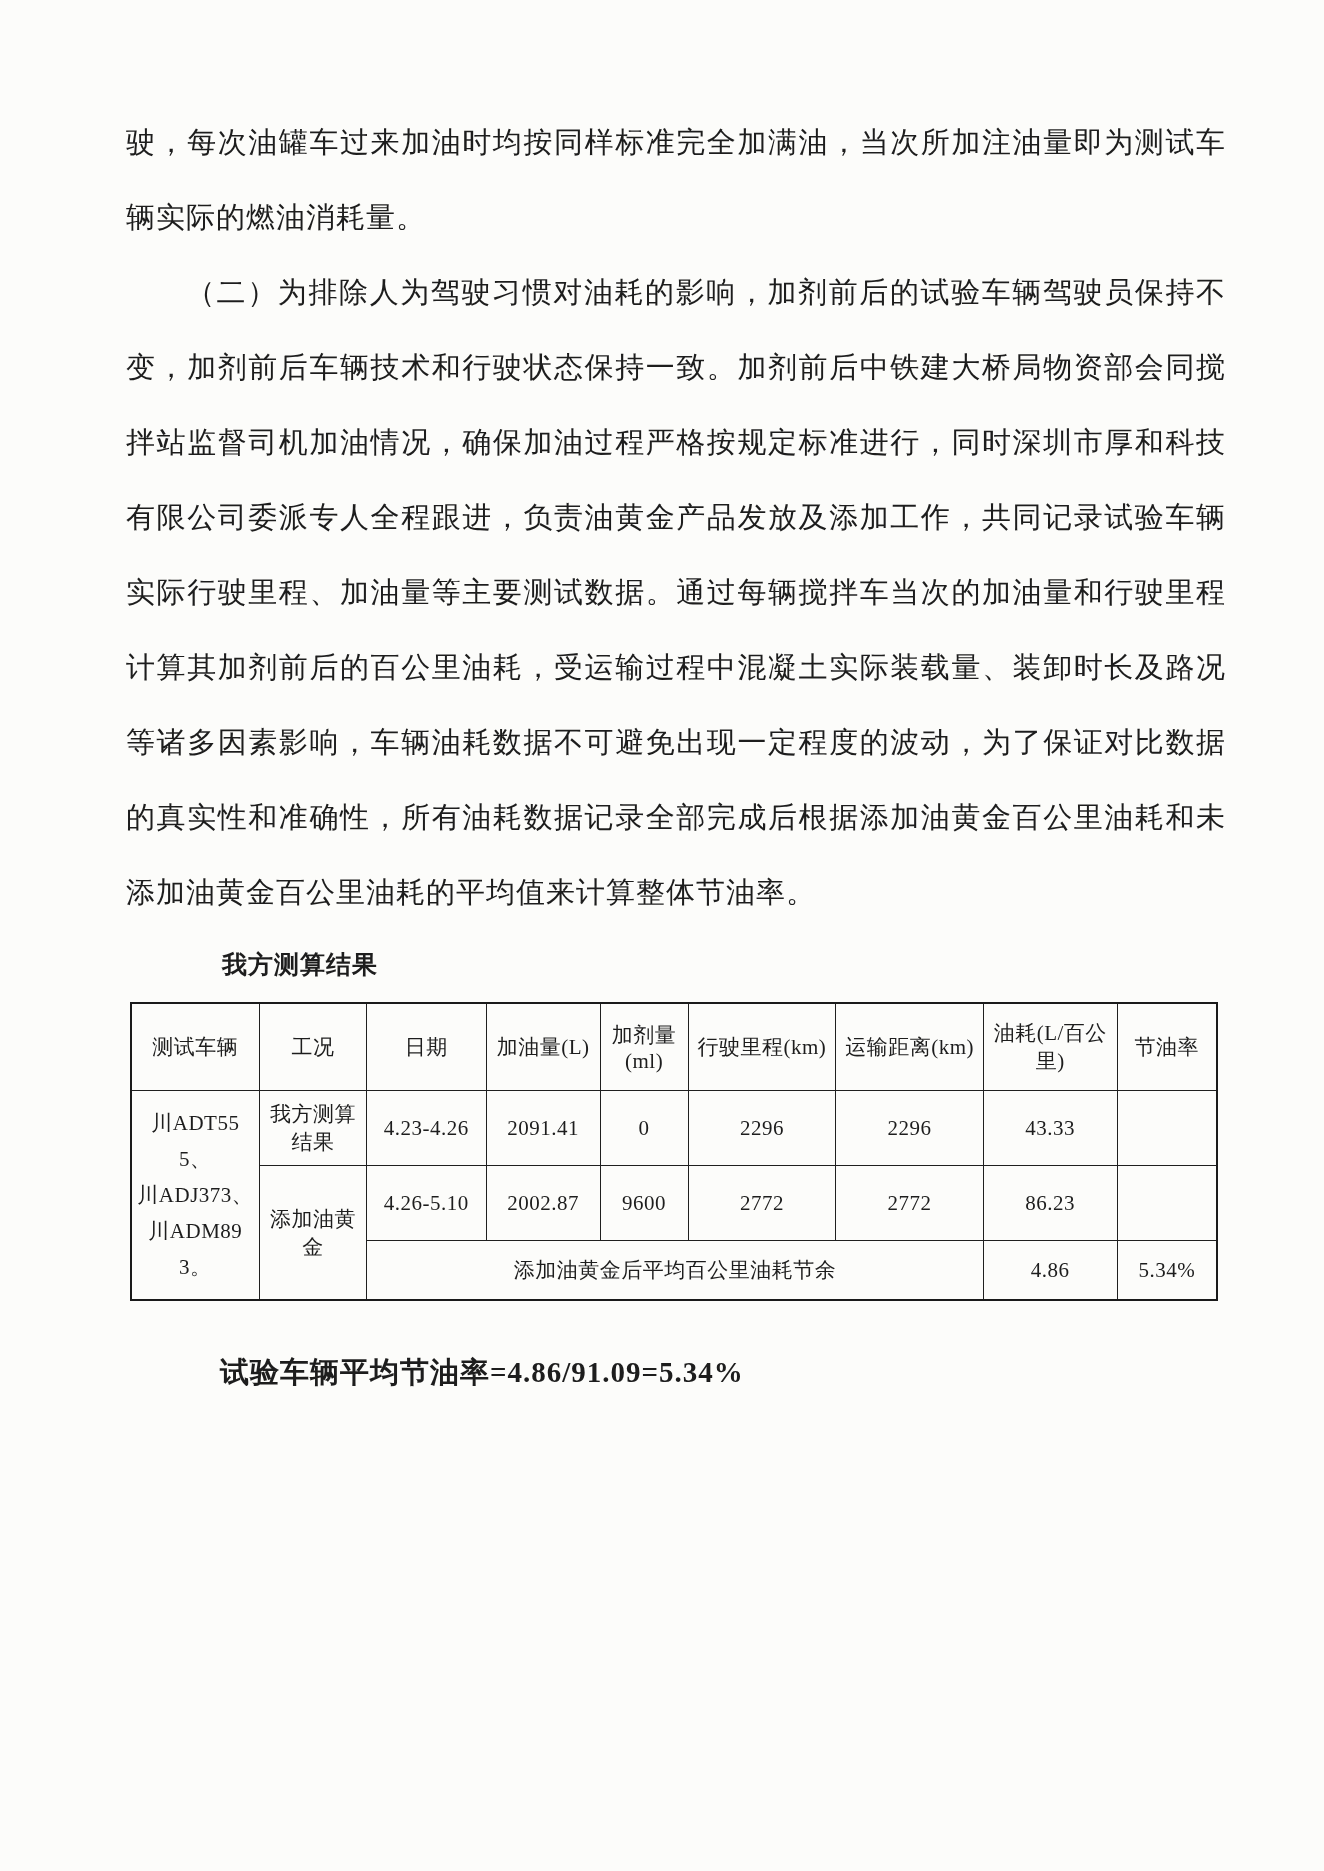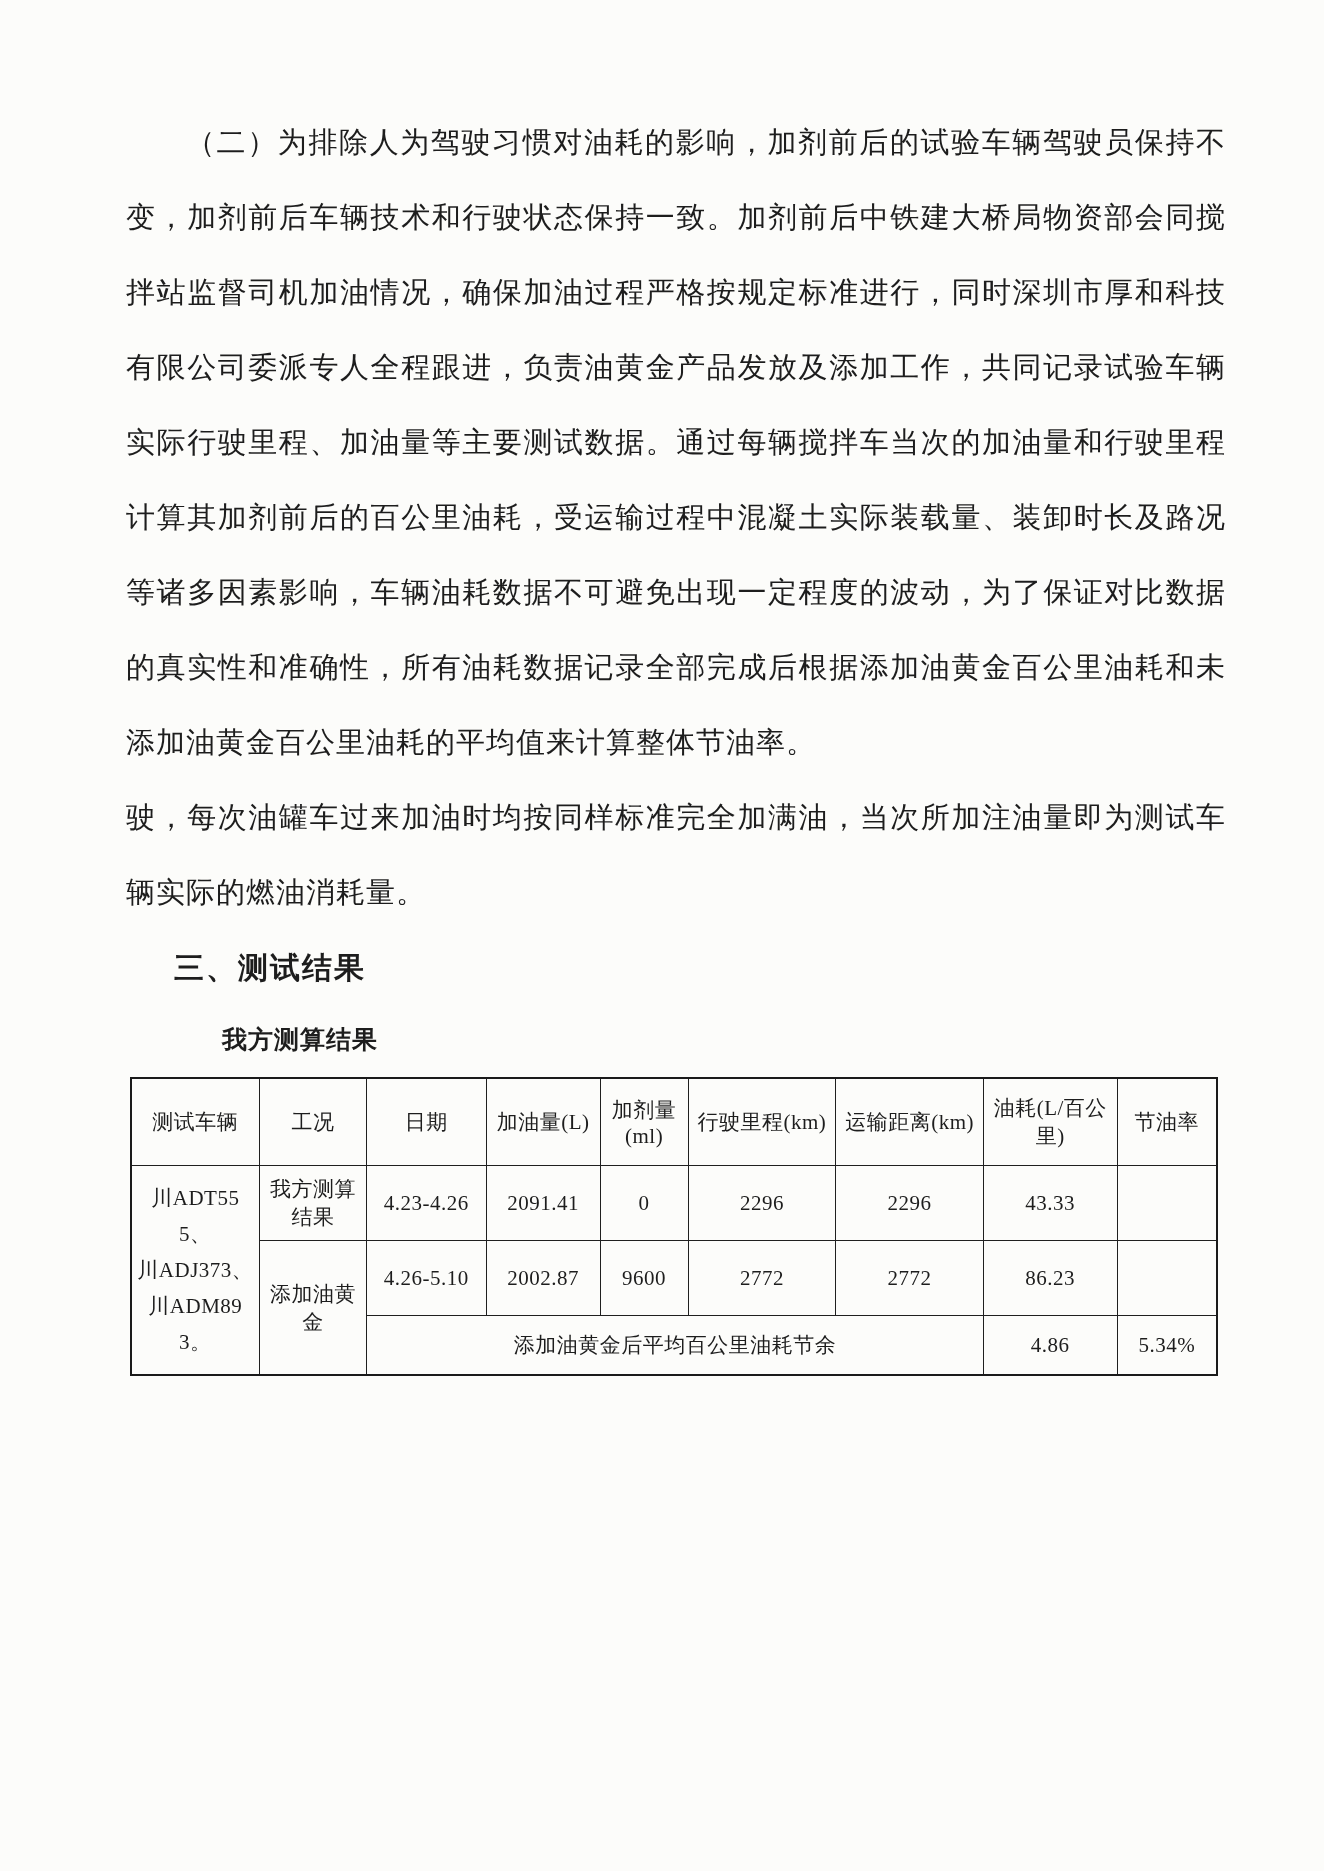--- a/index.html
+++ b/index.html
@@ -87,25 +87,24 @@
     text-indent:28px;
     letter-spacing:1px;
   }
 </style>
 </head>
 <body>
 
 <div class="page">
   <div class="content">
 
+    <p class="body">驶，每次油罐车过来加油时均按同样标准完全加满油，当次所加注油量即为测试车辆实际的燃油消耗量。</p>
+
     <p class="body indent2">（二）为排除人为驾驶习惯对油耗的影响，加剂前后的试验车辆驾驶员保持不变，加剂前后车辆技术和行驶状态保持一致。加剂前后中铁建大桥局物资部会同搅拌站监督司机加油情况，确保加油过程严格按规定标准进行，同时深圳市厚和科技有限公司委派专人全程跟进，负责油黄金产品发放及添加工作，共同记录试验车辆实际行驶里程、加油量等主要测试数据。通过每辆搅拌车当次的加油量和行驶里程计算其加剂前后的百公里油耗，受运输过程中混凝土实际装载量、装卸时长及路况等诸多因素影响，车辆油耗数据不可避免出现一定程度的波动，为了保证对比数据的真实性和准确性，所有油耗数据记录全部完成后根据添加油黄金百公里油耗和未添加油黄金百公里油耗的平均值来计算整体节油率。</p>
 
-    <p class="body">驶，每次油罐车过来加油时均按同样标准完全加满油，当次所加注油量即为测试车辆实际的燃油消耗量。</p>
-
-    <h3 class="section">三、测试结果</h3>
 
     <div class="sub">我方测算结果</div>
 
 
     <table class="fuel">
       <colgroup>
         <col style="width:11.8%">
         <col style="width:9.9%">
         <col style="width:11.0%">
         <col style="width:10.5%">
@@ -155,17 +154,18 @@
           <td></td>
         </tr>
         <tr class="summary">
           <td colspan="5">添加油黄金后平均百公里油耗节余</td>
           <td>4.86</td>
           <td>5.34%</td>
         </tr>
       </tbody>
     </table>
 
+    <div class="formula">试验车辆平均节油率=4.86/91.09=5.34%</div>
 
 
 
   </div>
 </div>
 
 </body></html>

